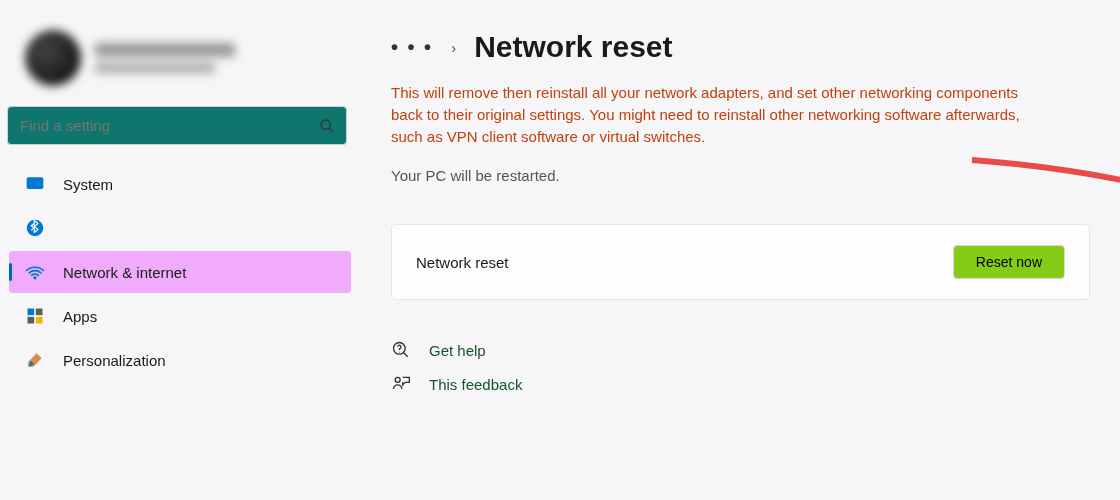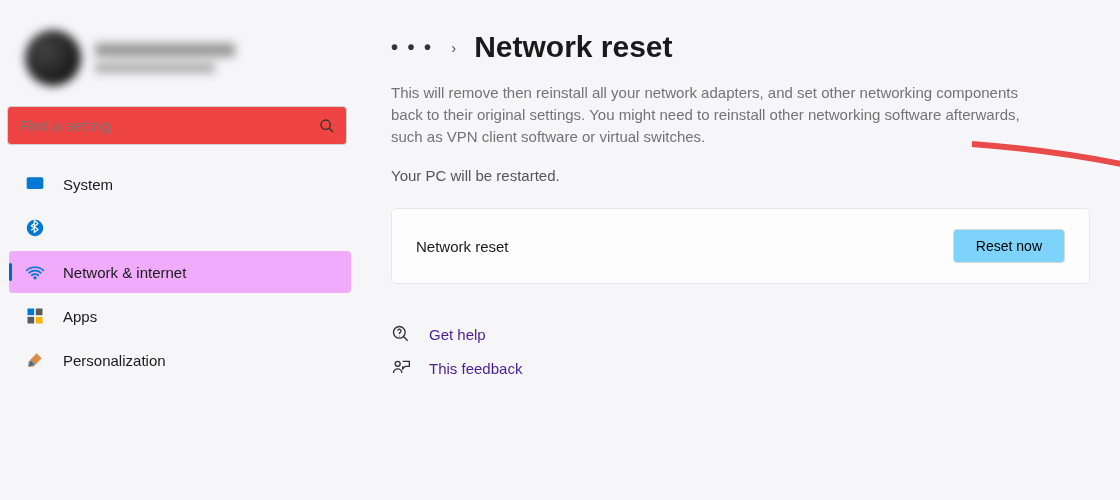--- a/index.html
+++ b/index.html
@@ -41,21 +41,21 @@
     .search-wrap {
       margin: 0 8px 18px 2px;
       position: relative;
     }
     .search-input {
       width: 100%;
       padding: 10px 36px 10px 12px;
       font-size: 15px;
       border: 1px solid #d0d0d0;
       border-radius: 4px;
-      background: #ef4444;
+      background: #0f766e;
       outline: none;
       font-family: inherit;
     }
     .search-icon {
       position: absolute;
       right: 12px; top: 50%;
       transform: translateY(-50%);
       width: 16px; height: 16px;
       color: #333;
     }
@@ -96,57 +96,57 @@
       font-size: 20px; font-weight: 700; letter-spacing: 2px; color: #333;
       cursor: pointer;
     }
     .chevron {
       color: #555; font-size: 15px;
     }
     .page-title {
       font-size: 30px; font-weight: 600;
     }
     .desc {
-      font-size: 15px; color: #737373;
+      font-size: 15px; color: #c2410c;
       line-height: 1.45;
       margin-bottom: 20px;
       max-width: 660px;
     }
     .sub-desc {
       font-size: 15px; color: #555;
-      margin-bottom: 24px;
+      margin-bottom: 40px;
     }
     .card {
       background: #fdfdfd;
       border: 1px solid #e7e7e7;
       border-radius: 5px;
       padding: 20px 24px;
       display: flex;
       align-items: center;
       justify-content: space-between;
       margin-bottom: 40px;
       position: relative;
     }
     .card-label { font-size: 15px; }
     .reset-btn {
-      background: #7dd3fc;
+      background: #84cc16;
       border: 1px solid #d8d8d8;
       border-radius: 4px;
       padding: 8px 22px;
       font-size: 14px;
       font-family: inherit;
       cursor: pointer;
     }
     .help-links { display: flex; flex-direction: column; gap: 14px; }
     .help-link {
       display: flex; align-items: center; gap: 18px;
       cursor: pointer;
     }
     .help-link span.link-text {
-      color: #4c1d95; font-size: 15px;
+      color: #14532d; font-size: 15px;
     }
     .help-link .icon { width: 20px; height: 20px; color: #333; }
     .arrow {
       position: absolute;
       pointer-events: none;
     }
   </style>
 </head>
 <body>
 

